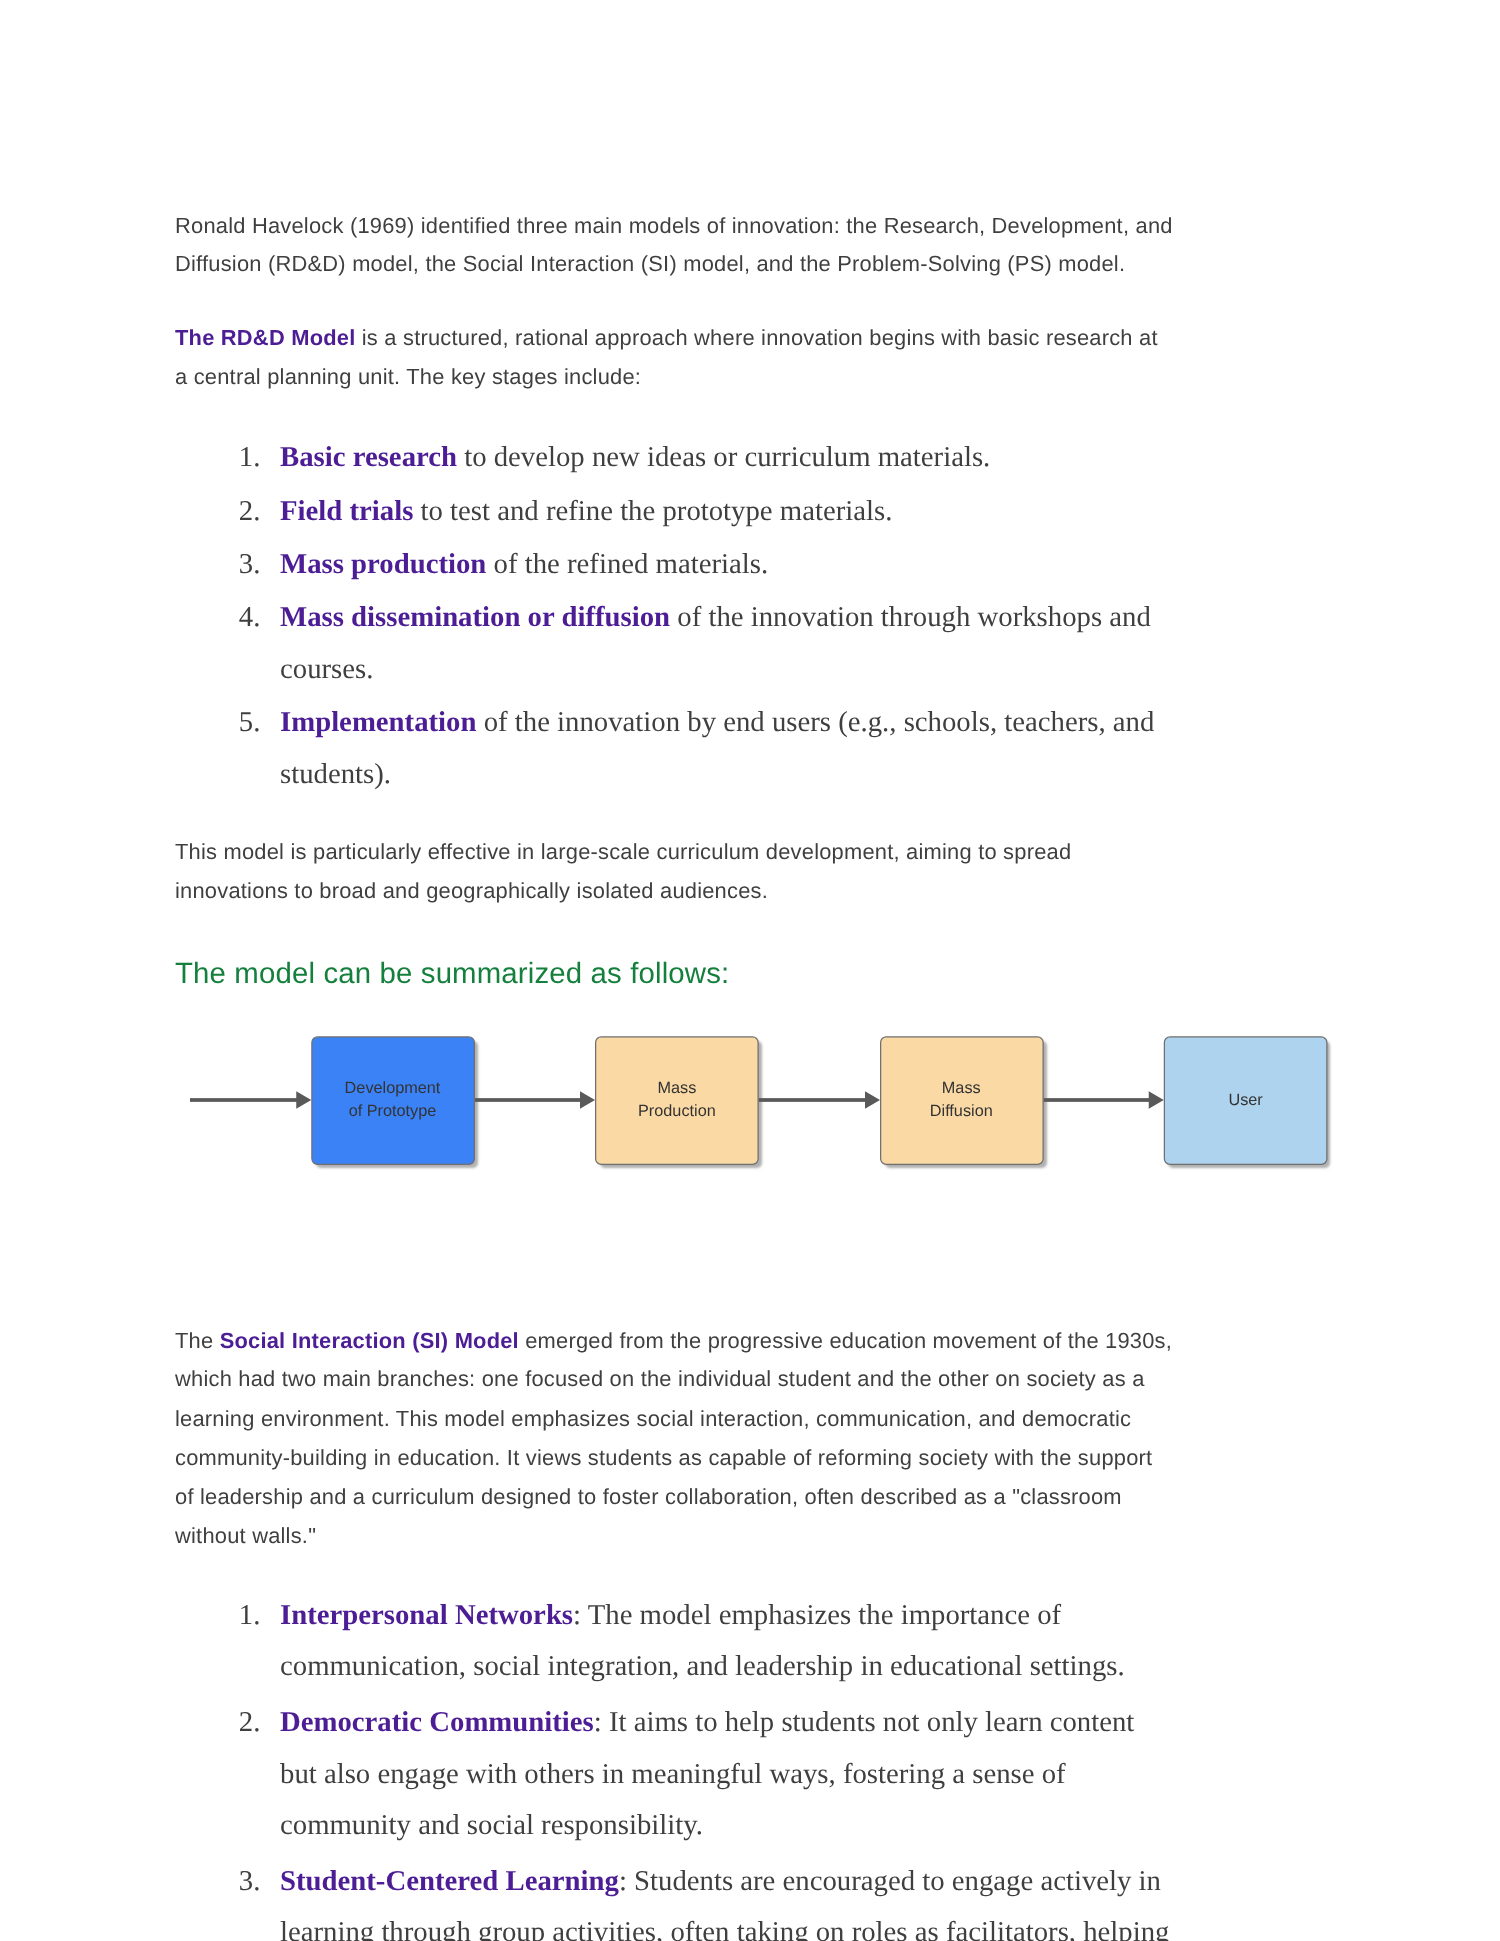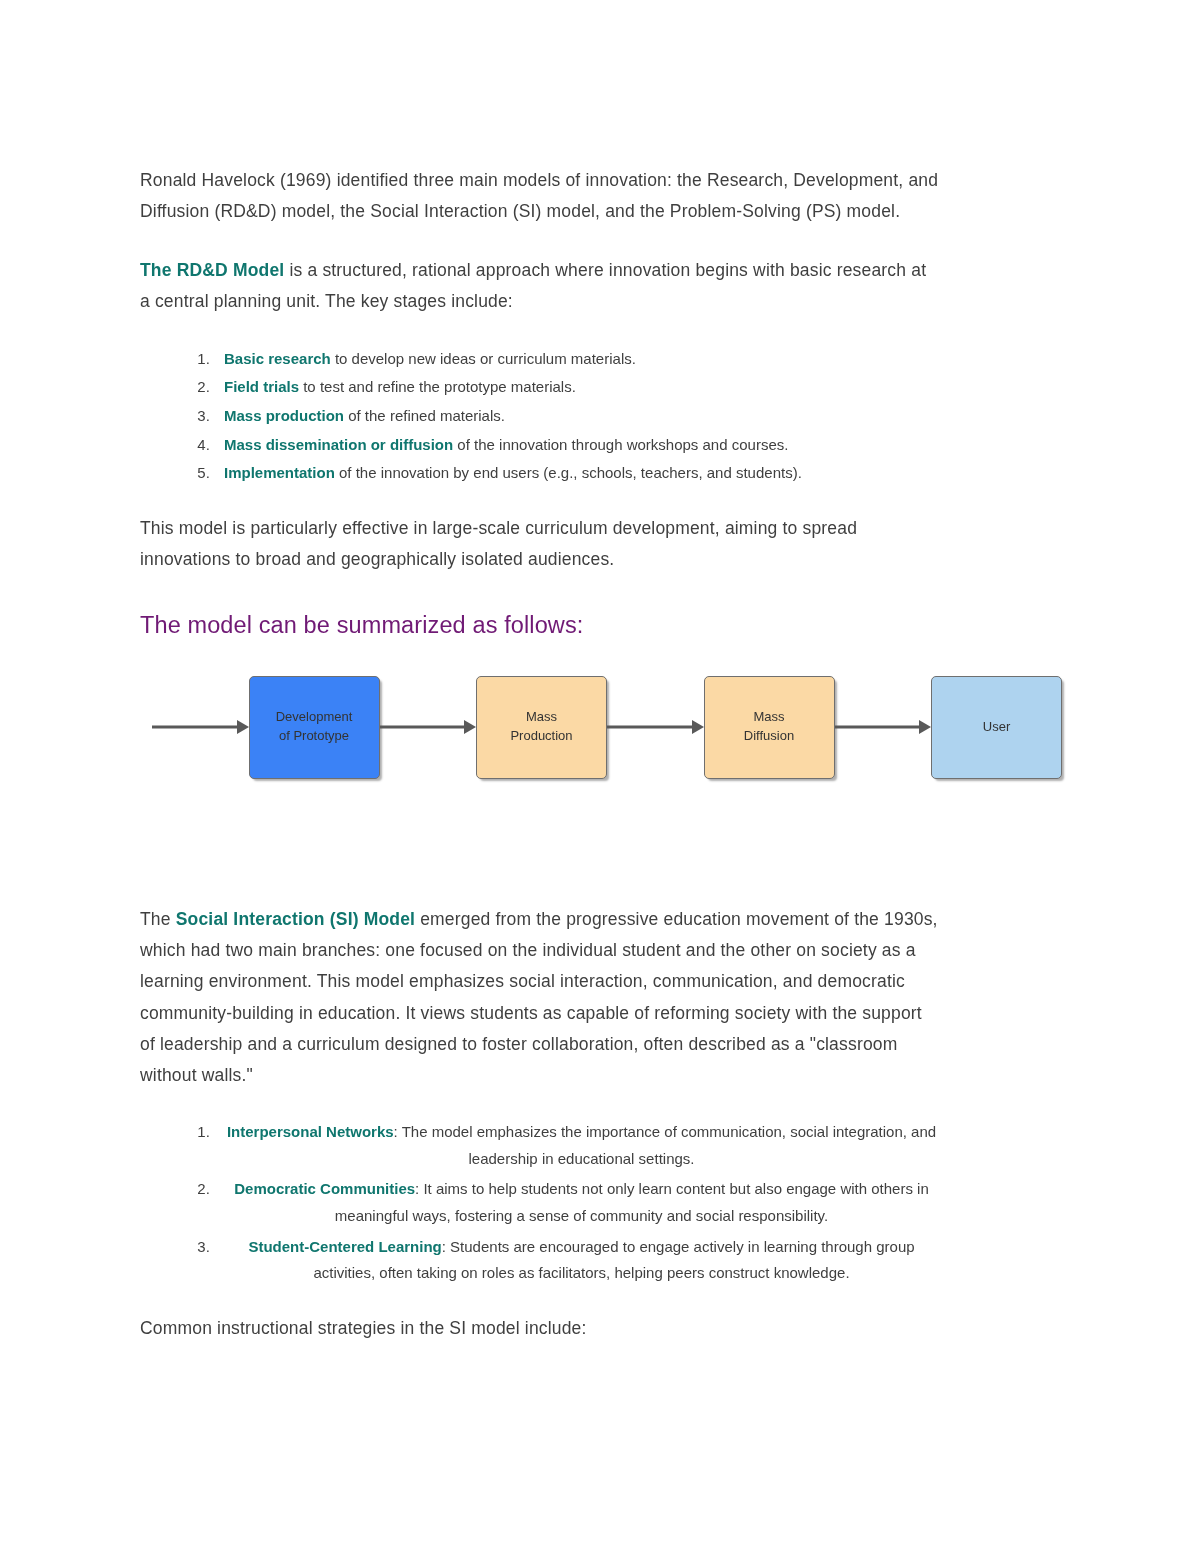--- a/index.html
+++ b/index.html
@@ -20,41 +20,42 @@
   }
   p.body-text {
     margin: 0 0 28px 0;
     font-size: 17.5px;
     line-height: 1.78;
     color: #3f3f3f;
     max-width: 910px;
     letter-spacing: 0.01em;
   }
   p.body-text.tight { margin-bottom: 26px; }
-  b, strong { font-weight: bold; color: #0f766e; }
+  b, strong { font-weight: bold; color: #4c1d95; }
 
   ol.num-list {
     margin: 16px 0 26px 0;
     padding-left: 74px;
-    font-size: 15px;
+    font-size: 23px;
     line-height: 1.78;
     color: #3f3f3f;
     max-width: 980px;
+    font-family: Liberation Serif, serif;
   }
   ol.num-list > li {
     margin: 0 0 2px 0;
     padding-left: 10px;
   }
-  ol.num-list.spaced > li { margin-bottom: 4px; text-align: center; }
+  ol.num-list.spaced > li { margin-bottom: 4px; }
 
   h2.section-heading {
     margin: 34px 0 26px 0;
     font-size: 23.5px;
     font-weight: normal;
-    color: #701a75;
+    color: #15803d;
     line-height: 1.4;
     letter-spacing: 0.005em;
   }
 
   
   .diagram {
     position: relative;
     width: 910px;
     height: 118px;
     margin: 0 0 0 12px;

